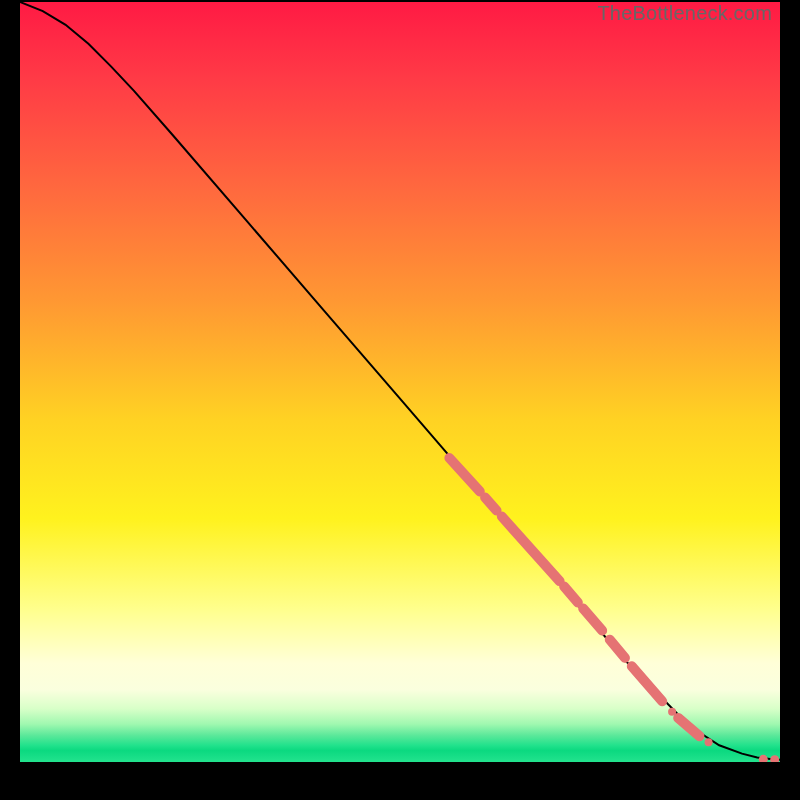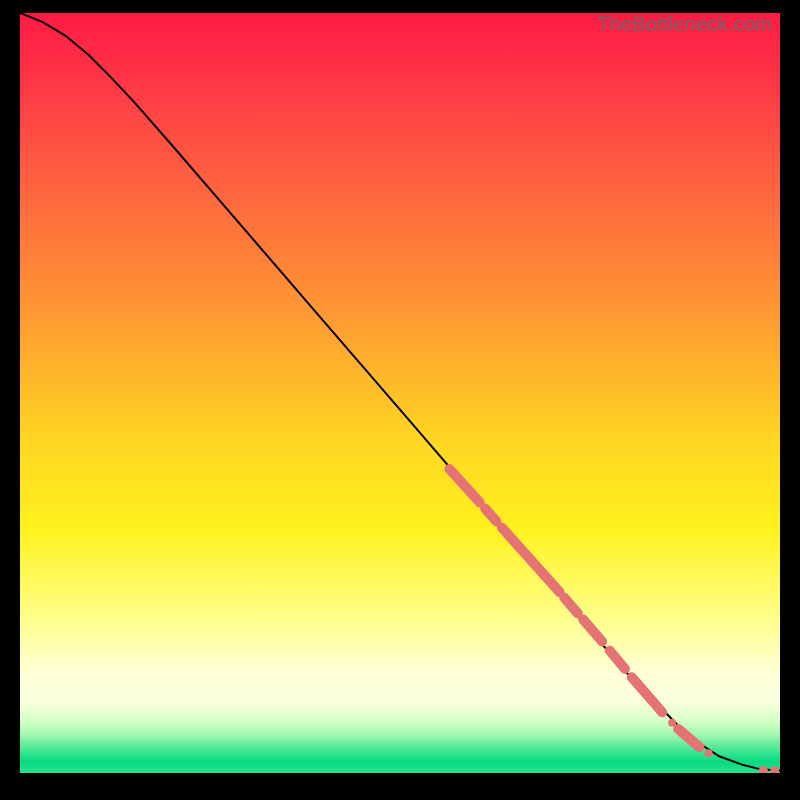--- a/index.html
+++ b/index.html
@@ -7,21 +7,21 @@
     padding: 0;
     width: 800px;
     height: 800px;
     background: #000000;
     overflow: hidden;
     font-family: Arial, Helvetica, sans-serif;
   }
   .frame {
     position: absolute;
     left: 20px;
-    top: 13px;
+    top: 2px;
     width: 760px;
     height: 760px;
     background: #000;
   }
   .plot {
     position: absolute;
     width: 760px;
     height: 760px;
     display: block;
   }

